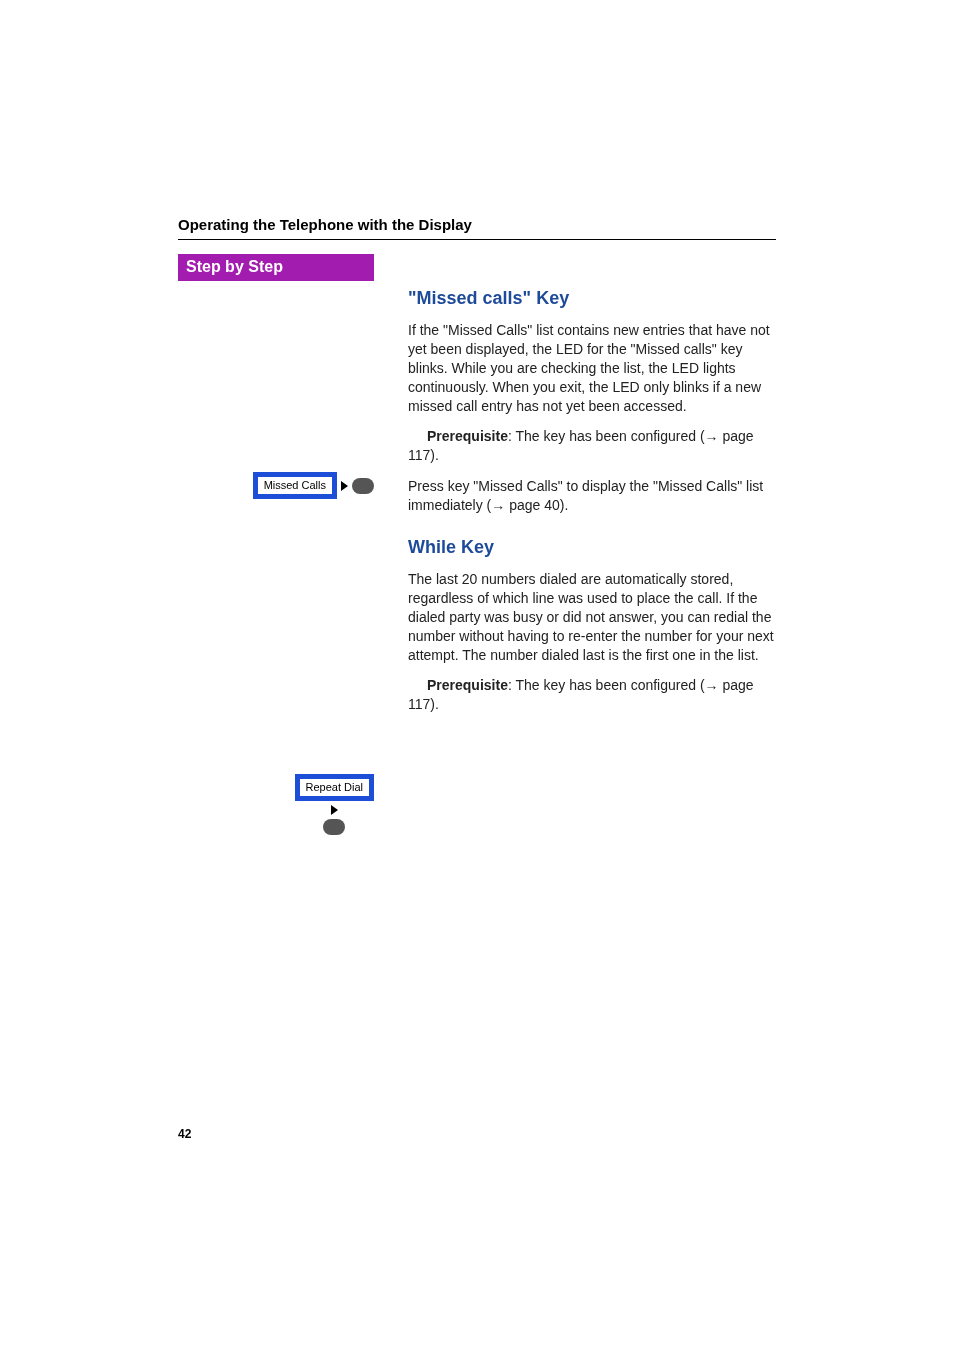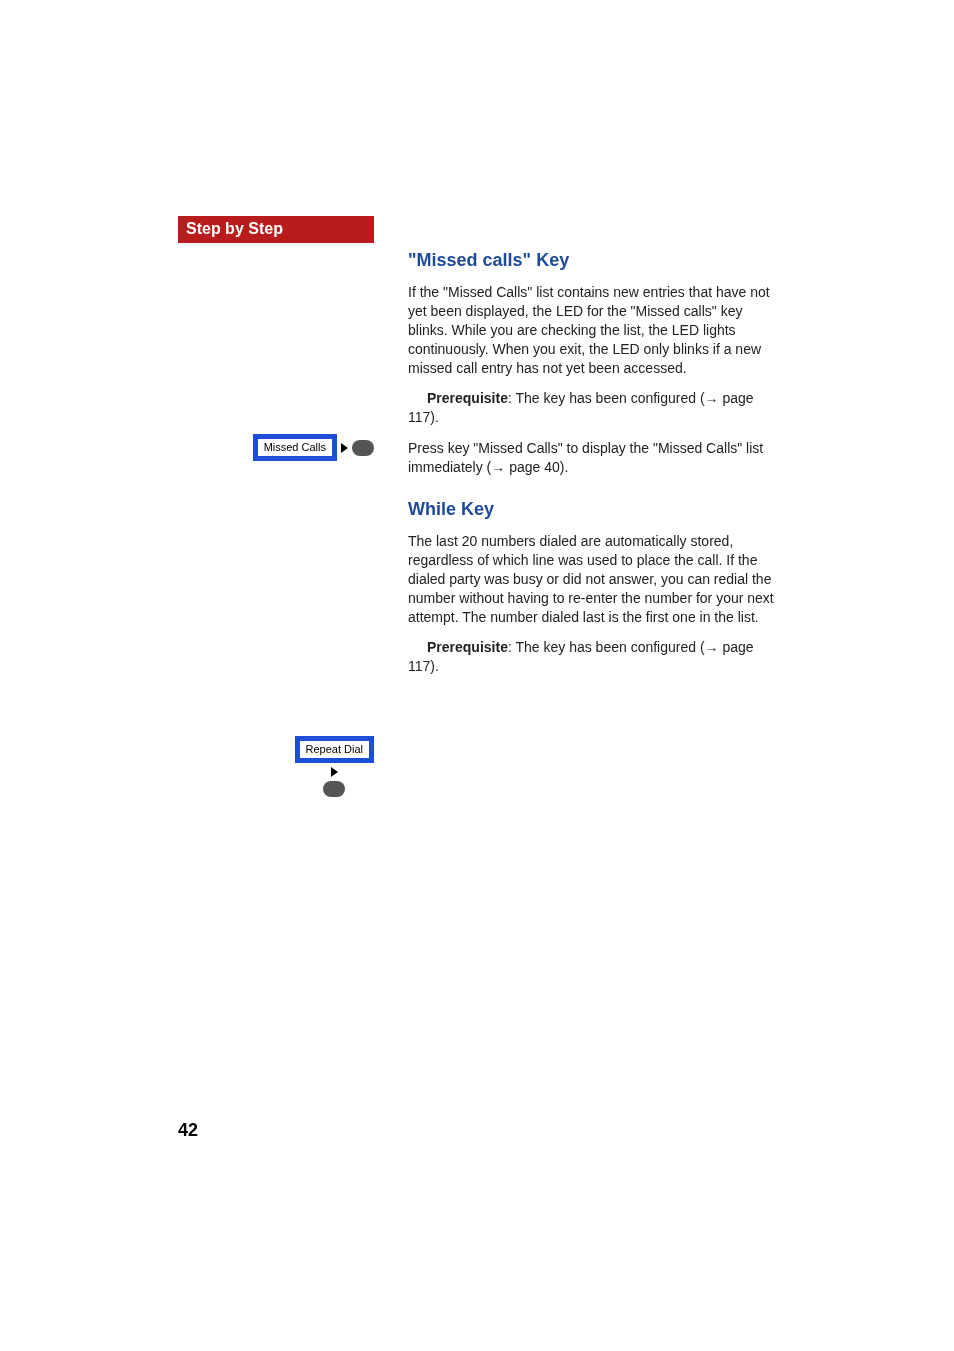--- a/index.html
+++ b/index.html
@@ -37,21 +37,21 @@
   .left-rail {
     width: 196px;          
     flex: 0 0 196px;
     position: relative;
   }
   .main-col {
     flex: 1;
     padding-left: 34px;    
   }
   .step-banner {
-    background: #b91c1c;
+    background: #a21caf;
     color: #fff;
     font-weight: bold;
     font-size: 16px;
     padding: 4px 8px 5px 8px;
     margin: 0;
   }
   h3.blue {
     color: #1e4a9a;
     font-size: 18px;
     font-weight: bold;
@@ -90,31 +90,32 @@
   .key-lamp {
     width: 22px; height: 16px;
     border-radius: 10px;
     background: #555;
   }
 
   .page-no {
     position: absolute;
     left: 178px;
     bottom: 210px;
-    font-size: 18px;
+    font-size: 12px;
     font-weight: bold;
   }
 </style>
 </head>
 <body>
 
 <div class="page">
 
   <div class="content">
 
+    <div class="section-header">Operating the Telephone with the Display</div>
 
     <div class="two-col">
 
       <div class="left-rail">
         <div class="step-banner">Step by Step</div>
 
         <div class="key-row" style="top:218px;">
           <span class="key-label-box">Missed Calls</span>
           <span class="key-notch"></span>
           <span class="key-lamp"></span>

